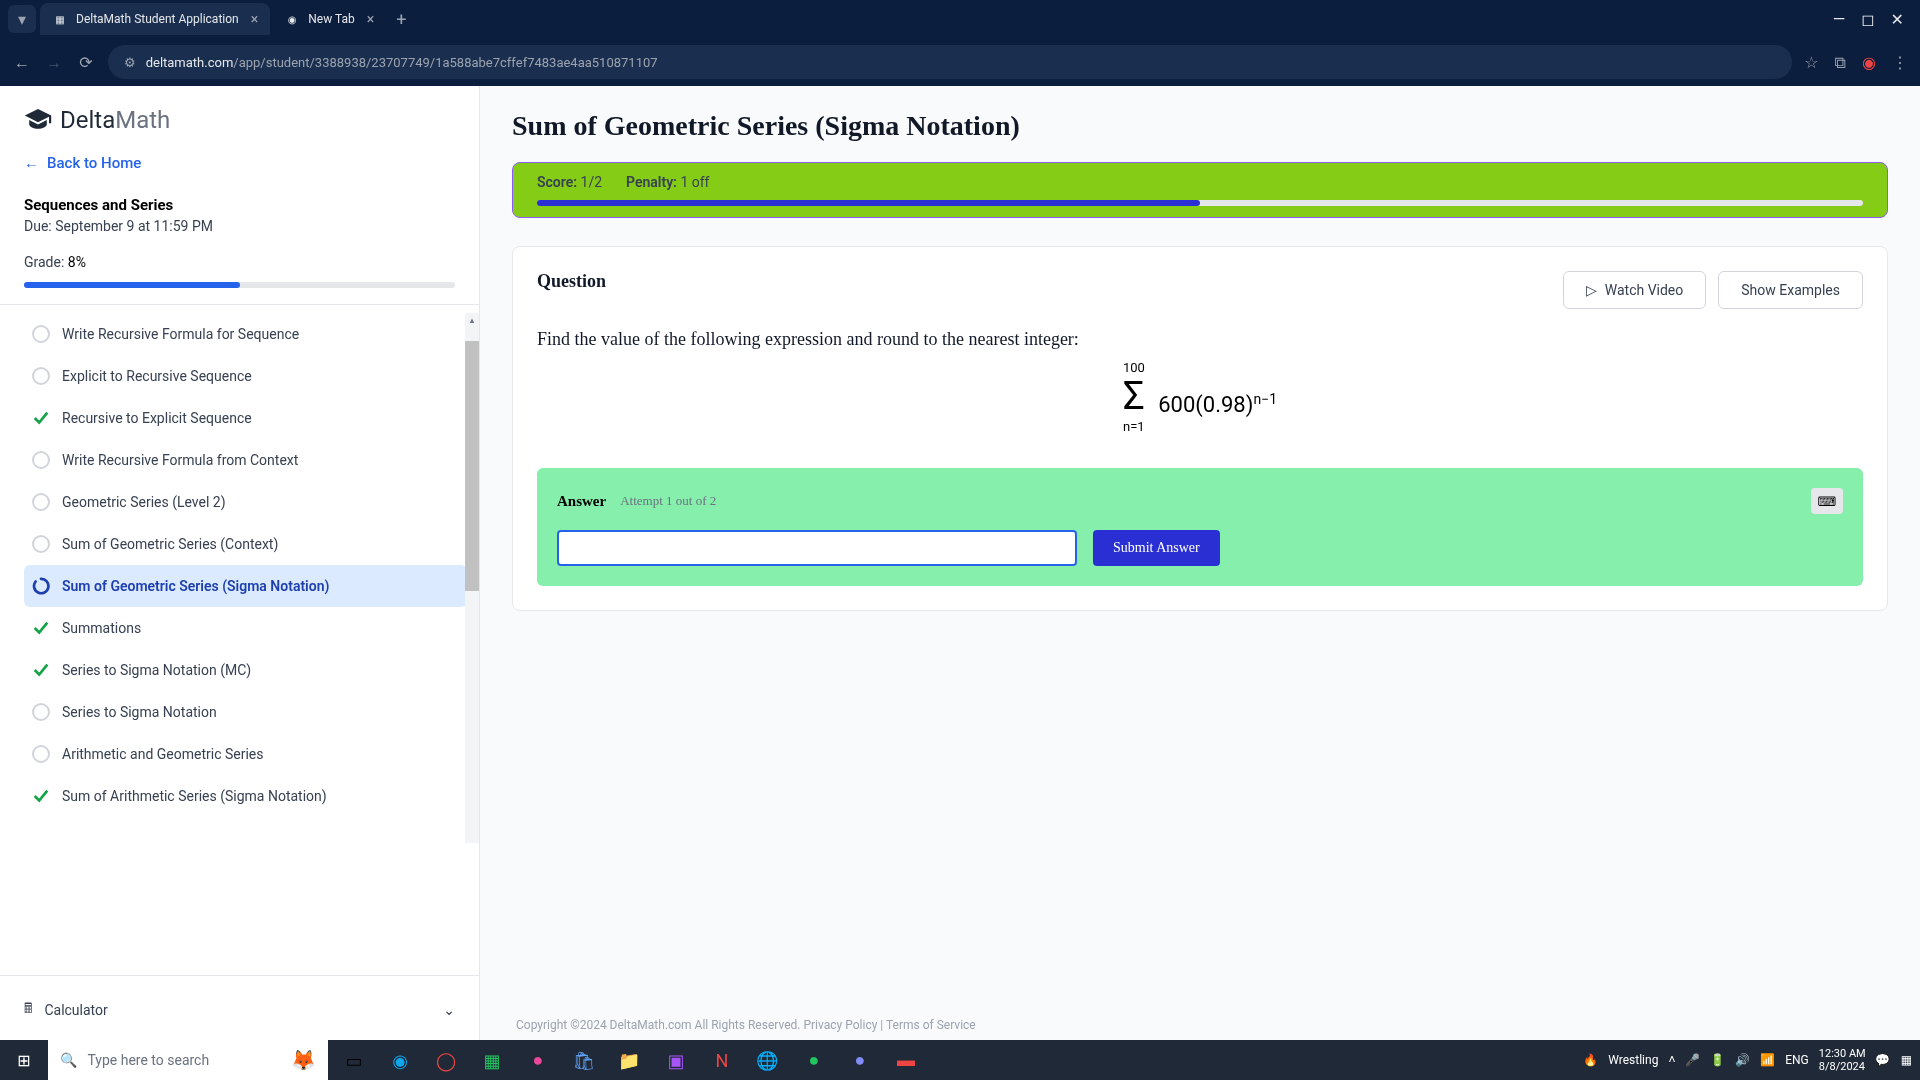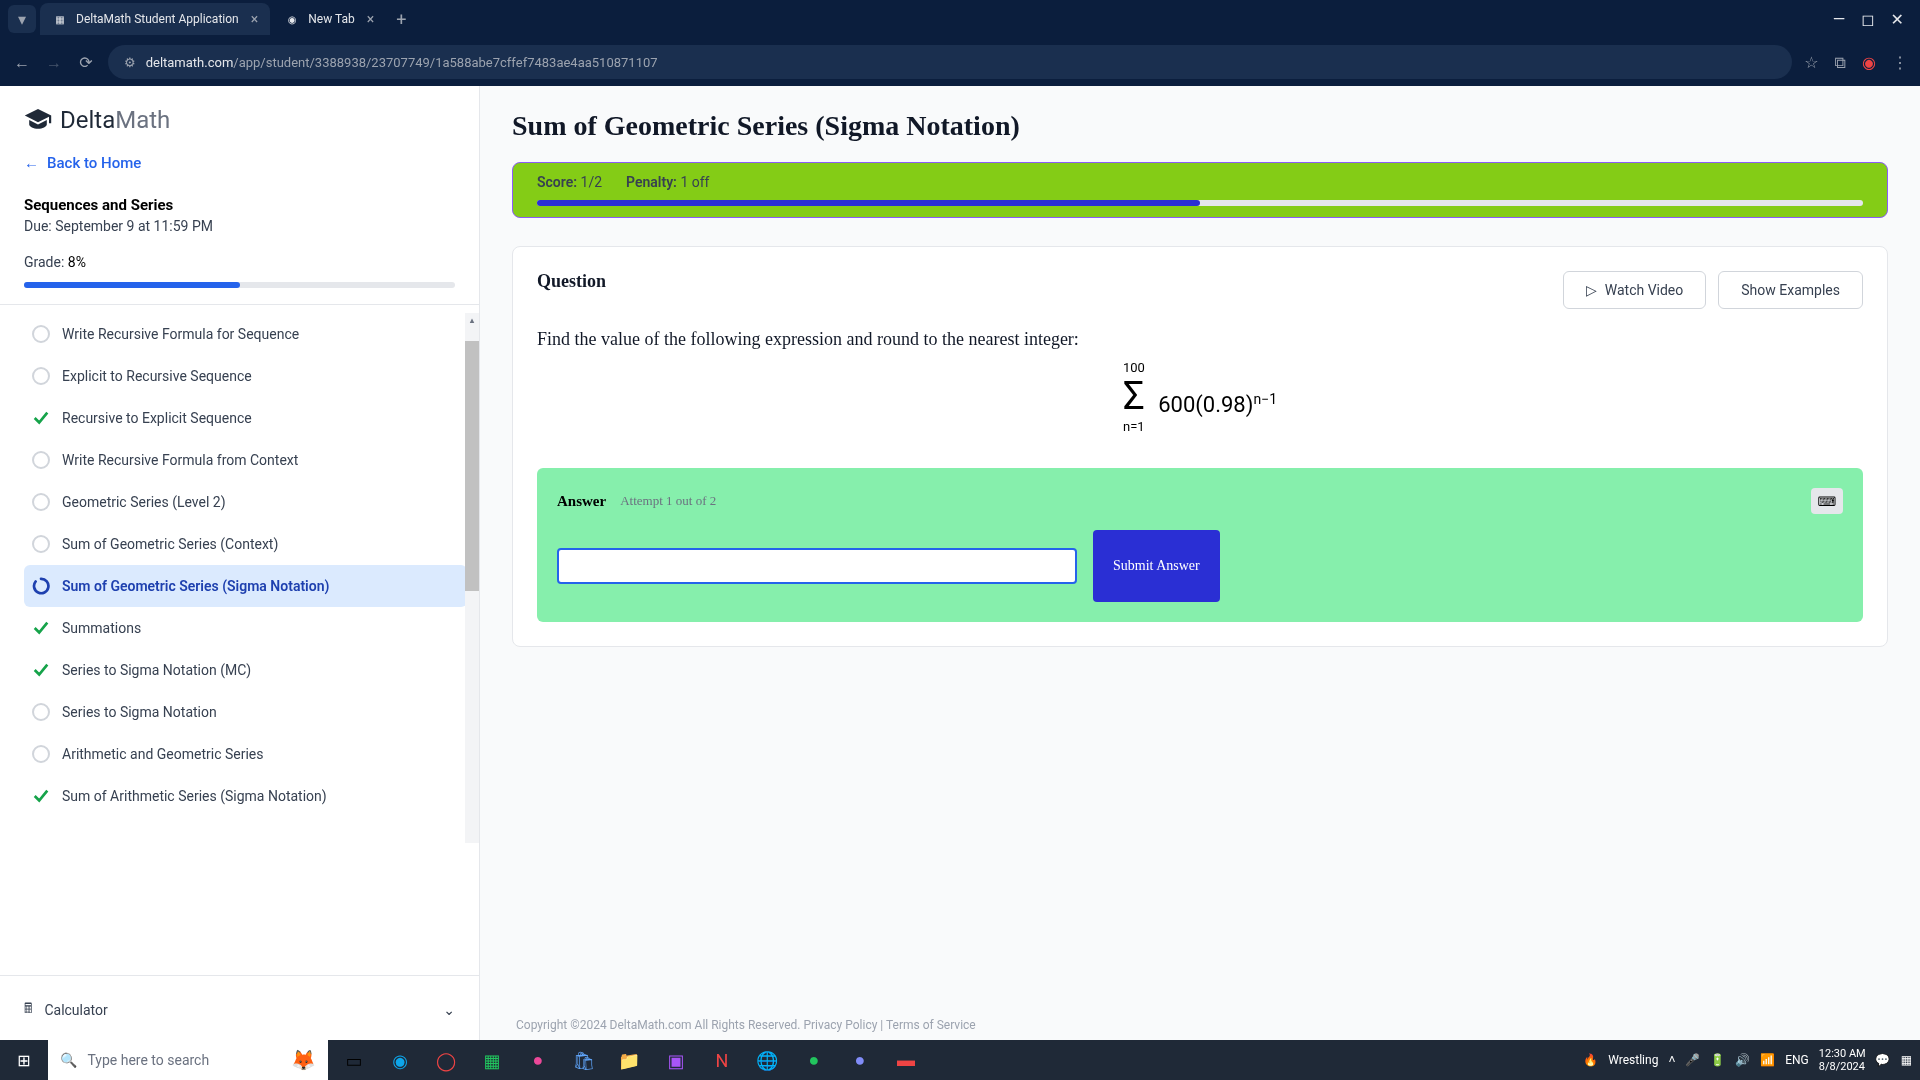--- a/index.html
+++ b/index.html
@@ -63,21 +63,21 @@
 .sig-bot{font-size:13px;position:absolute;bottom:-16px;left:50%;transform:translateX(-50%);white-space:nowrap}
 .sig-body{margin-left:8px;vertical-align:middle}
 .sig-exp{font-size:14px;vertical-align:super}
 .answer-section{background:#86efac;border-radius:6px;padding:20px}
 .ans-header{display:flex;align-items:center;gap:14px;margin-bottom:16px}
 .ans-title{font-weight:700;font-size:15px;font-family:Georgia,serif}
 .ans-attempt{font-size:13px;color:#6b7280;font-family:Georgia,serif}
 .kb-btn{margin-left:auto;background:#e5e7eb;border-radius:4px;width:32px;height:26px;display:flex;align-items:center;justify-content:center;font-size:13px}
 .ans-row{display:flex;gap:16px;align-items:center}
 .ans-input{width:520px;height:36px;border:2px solid #2563eb;border-radius:4px;background:#fff;padding:0 10px;font-size:14px}
-.submit-btn{background:#2a2fd4;color:#fff;border:none;padding:28px 20px;border-radius:4px;font-size:14px;font-family:Georgia,serif}
+.submit-btn{background:#2a2fd4;color:#fff;border:none;padding:10px 20px;border-radius:4px;font-size:14px;font-family:Georgia,serif}
 .copyright{position:absolute;bottom:48px;left:516px;font-size:12px;color:#9ca3af}
 .copyright a{color:#9ca3af;}
 .taskbar{position:absolute;bottom:0;left:0;right:0;height:40px;background:#1f2937;display:flex;align-items:center}
 .start{width:48px;height:40px;display:flex;align-items:center;justify-content:center;color:#fff}
 .search-box{width:280px;height:40px;background:#fff;display:flex;align-items:center;padding:0 12px;gap:10px;color:#6b7280;font-size:14px}
 .search-box .fox{margin-left:auto;font-size:20px}
 .task-icons{display:flex;gap:2px;margin-left:4px}
 .task-ic{width:44px;height:40px;display:flex;align-items:center;justify-content:center;font-size:18px}
 .tray{margin-left:auto;display:flex;align-items:center;gap:10px;padding-right:8px;color:#fff;font-size:12px}
 .tray-time{line-height:1.2;font-size:11px}

